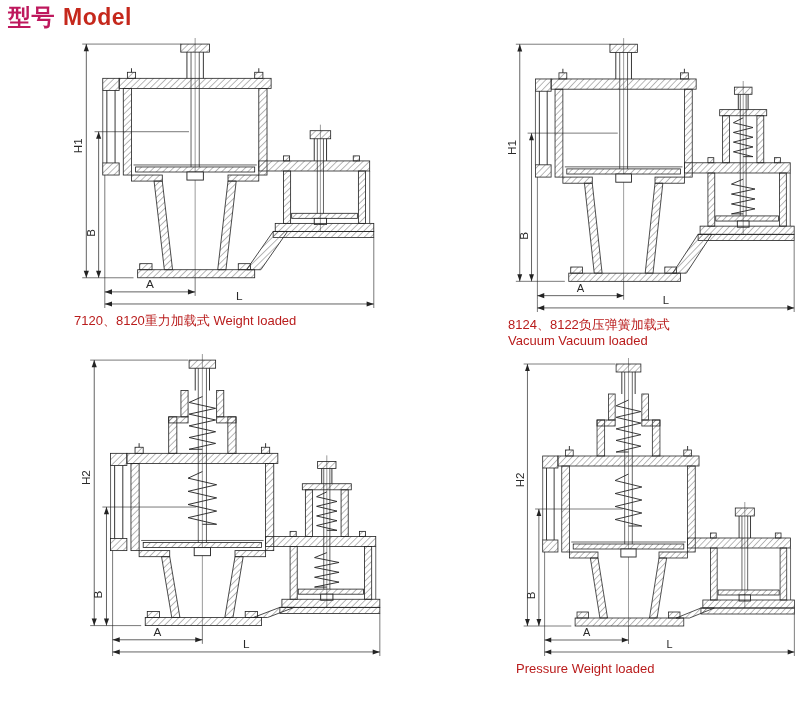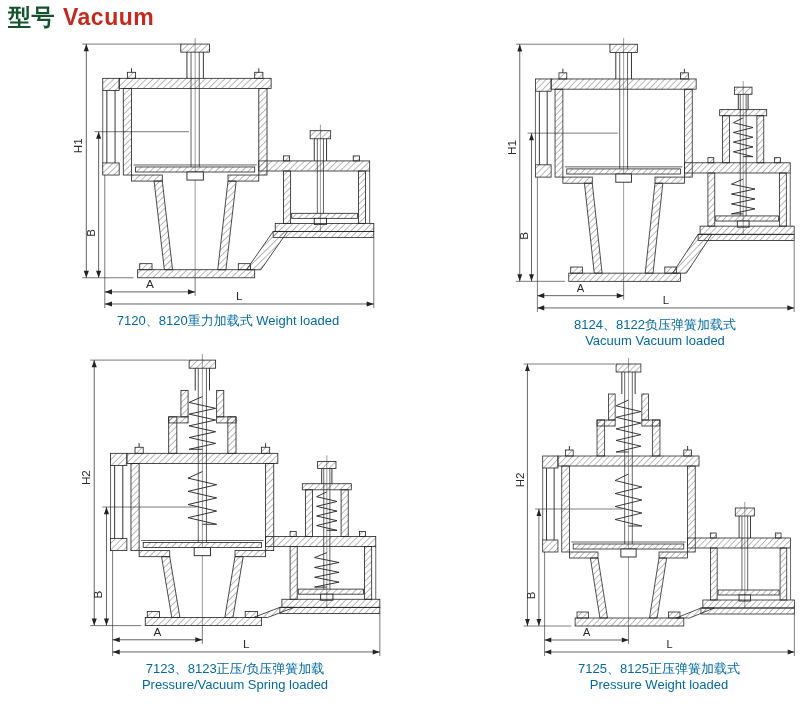--- a/index.html
+++ b/index.html
@@ -1,36 +1,36 @@
 <!DOCTYPE html>
 <html><head>
 <meta charset="utf-8">
 <style>
   html,body{margin:0;padding:0;background:#ffffff;}
   .page{position:relative;width:803px;height:710px;background:#fff;overflow:hidden;
         font-family:"Liberation Sans",sans-serif;}
   .title{position:absolute;left:8px;top:2px;margin:0;font-size:23px;font-weight:bold;
          letter-spacing:0.5px;}
-  .title .zh{color:#14532d;}
+  .title .zh{color:#be185d;}
   .title .en{margin-left:8px;}
   figure.fig{position:absolute;margin:0;padding:0;}
   figure.fig svg{display:block;}
-  figcaption{margin-top:5px;text-align:center;color:#0369a1;font-size:13px;line-height:16px;}
+  figcaption{margin-top:5px;color:#b91c1c;font-size:13px;line-height:16px;}
   figcaption .cap1, figcaption .cap2{white-space:nowrap;}
   .fig0{left:74px; top:34px; width:308px;}
   .fig1{left:508px;top:34px; width:294px;}
   .fig2{left:82px; top:352px;width:306px;}
   .fig3{left:516px;top:356px;width:286px;}
 </style>
 </head>
 <body>
 
 <div class="page">
 
-  <h1 class="title"><span class="zh">型号</span><span class="en" style="color: rgb(197, 40, 28);">Vacuum</span></h1>
+  <h1 class="title"><span class="zh">型号</span><span class="en" style="color: rgb(197, 40, 28);">Model</span></h1>
 
   <figure class="fig fig0">
     <svg width="308" height="274" viewBox="0 0 300 272" preserveAspectRatio="none">
         <defs>
           <pattern id="hatch0" width="4.5" height="4.5" patternTransform="rotate(45)" patternUnits="userSpaceOnUse">
             <line x1="0" y1="0" x2="0" y2="4.5" stroke="#666" stroke-width="0.9"></line>
           </pattern>
         </defs>
         <line x1="118" y1="4" x2="118" y2="242" stroke="#232323" stroke-width="0.45"></line>
         <rect x="104" y="10" width="28" height="8" fill="url(#hatch0)" stroke="#232323" stroke-width="0.8"></rect>
@@ -278,24 +278,20 @@
         <line x1="30" y1="196" x2="30" y2="288" stroke="#232323" stroke-width="0.6"></line>
         <line x1="118" y1="270" x2="118" y2="288" stroke="#232323" stroke-width="0.6"></line>
         <text x="74" y="280" font-size="11.5" fill="#2a2a2a" text-anchor="middle" font-family="Liberation Sans, sans-serif">A</text>
         <line x1="30" y1="296" x2="292" y2="296" stroke="#232323" stroke-width="0.7"></line>
         <polygon points="30,296 37,293.5 37,298.5" fill="#232323"></polygon>
         <polygon points="292,296 285,293.5 285,298.5" fill="#232323"></polygon>
         <line x1="30" y1="288" x2="30" y2="300" stroke="#232323" stroke-width="0.6"></line>
         <line x1="292" y1="258" x2="292" y2="300" stroke="#232323" stroke-width="0.6"></line>
         <text x="161" y="292" font-size="11.5" fill="#2a2a2a" text-anchor="middle" font-family="Liberation Sans, sans-serif">L</text>
       </svg>
-    <figcaption>
-      <div class="cap1">7123、8123正压/负压弹簧加载</div>
-      <div class="cap2">Pressure/Vacuum Spring loaded</div>
-    </figcaption>
   </figure>
 
   <figure class="fig fig3">
     <svg width="286" height="300" viewBox="0 0 300 300" preserveAspectRatio="none">
         <defs>
           <pattern id="hatch3" width="4.5" height="4.5" patternTransform="rotate(45)" patternUnits="userSpaceOnUse">
             <line x1="0" y1="0" x2="0" y2="4.5" stroke="#666" stroke-width="0.9"></line>
           </pattern>
         </defs>
         <line x1="118" y1="2" x2="118" y2="270" stroke="#232323" stroke-width="0.45"></line>
@@ -369,18 +365,17 @@
         <line x1="118" y1="270" x2="118" y2="288" stroke="#232323" stroke-width="0.6"></line>
         <text x="74" y="280" font-size="11.5" fill="#2a2a2a" text-anchor="middle" font-family="Liberation Sans, sans-serif">A</text>
         <line x1="30" y1="296" x2="292" y2="296" stroke="#232323" stroke-width="0.7"></line>
         <polygon points="30,296 37,293.5 37,298.5" fill="#232323"></polygon>
         <polygon points="292,296 285,293.5 285,298.5" fill="#232323"></polygon>
         <line x1="30" y1="288" x2="30" y2="300" stroke="#232323" stroke-width="0.6"></line>
         <line x1="292" y1="258" x2="292" y2="300" stroke="#232323" stroke-width="0.6"></line>
         <text x="161" y="292" font-size="11.5" fill="#2a2a2a" text-anchor="middle" font-family="Liberation Sans, sans-serif">L</text>
       </svg>
     <figcaption>
-      <div class="cap1">7125、8125正压弹簧加载式</div>
       <div class="cap2">Pressure Weight loaded</div>
     </figcaption>
   </figure>
 
 </div>
 
 </body></html>

